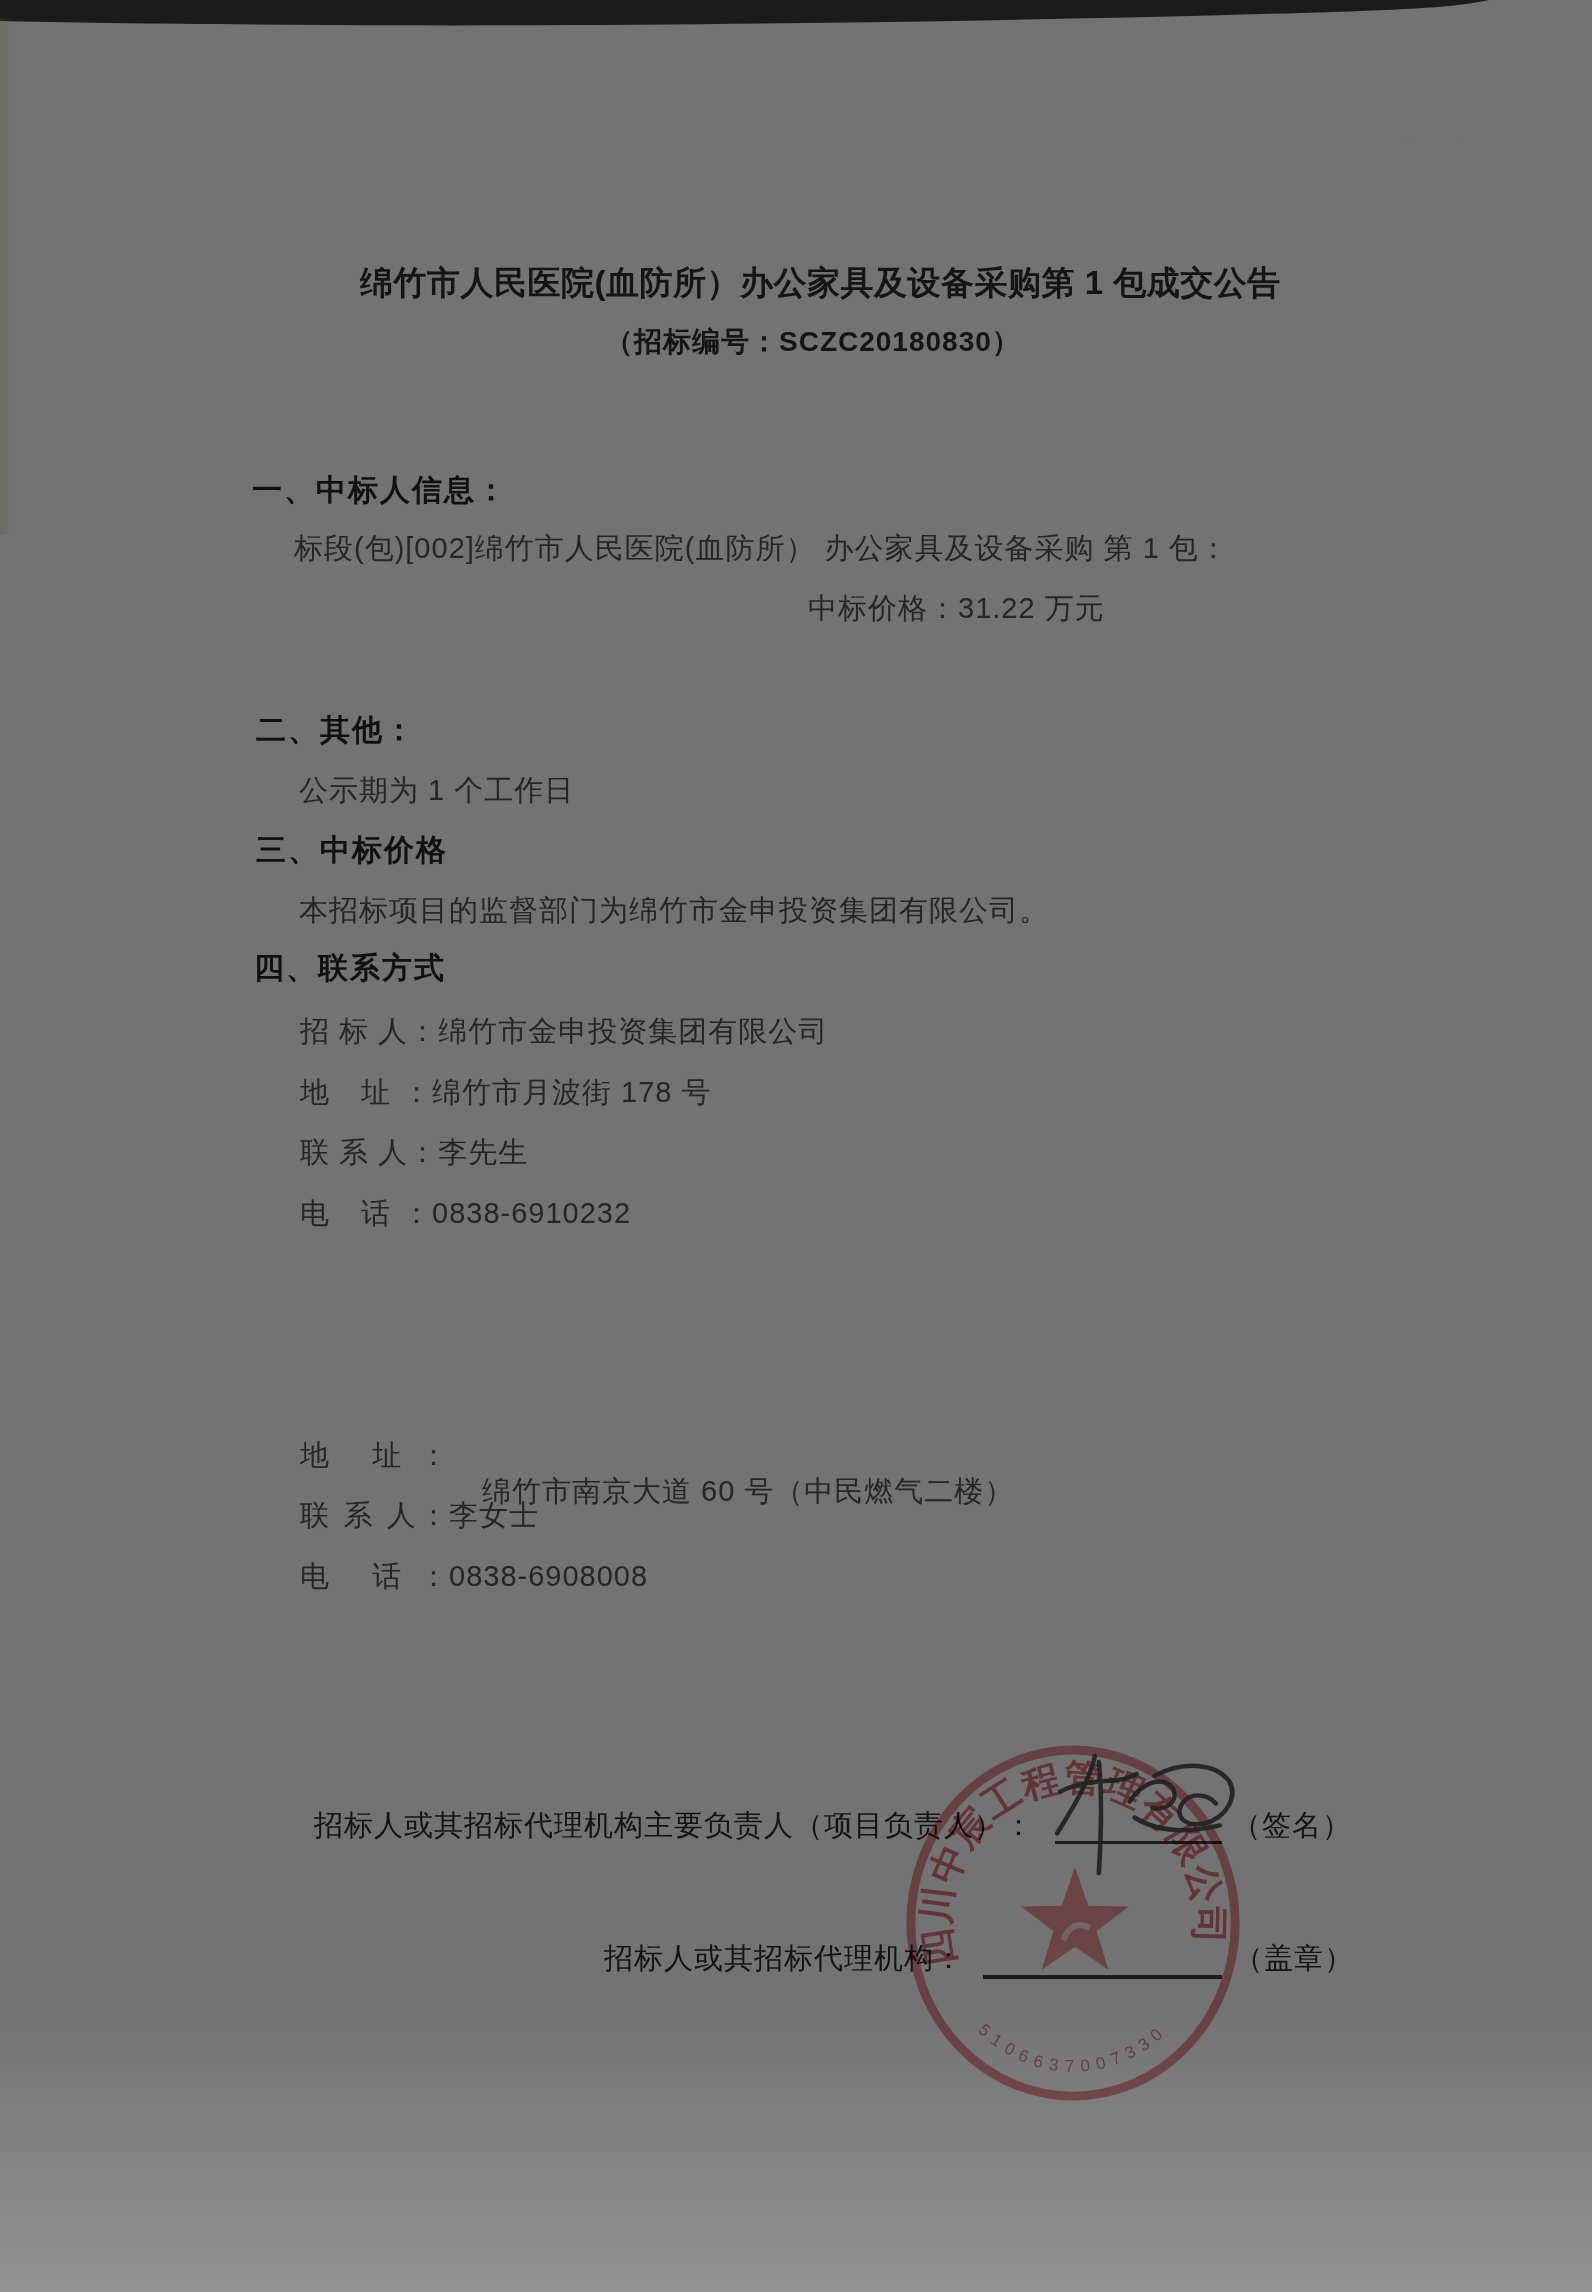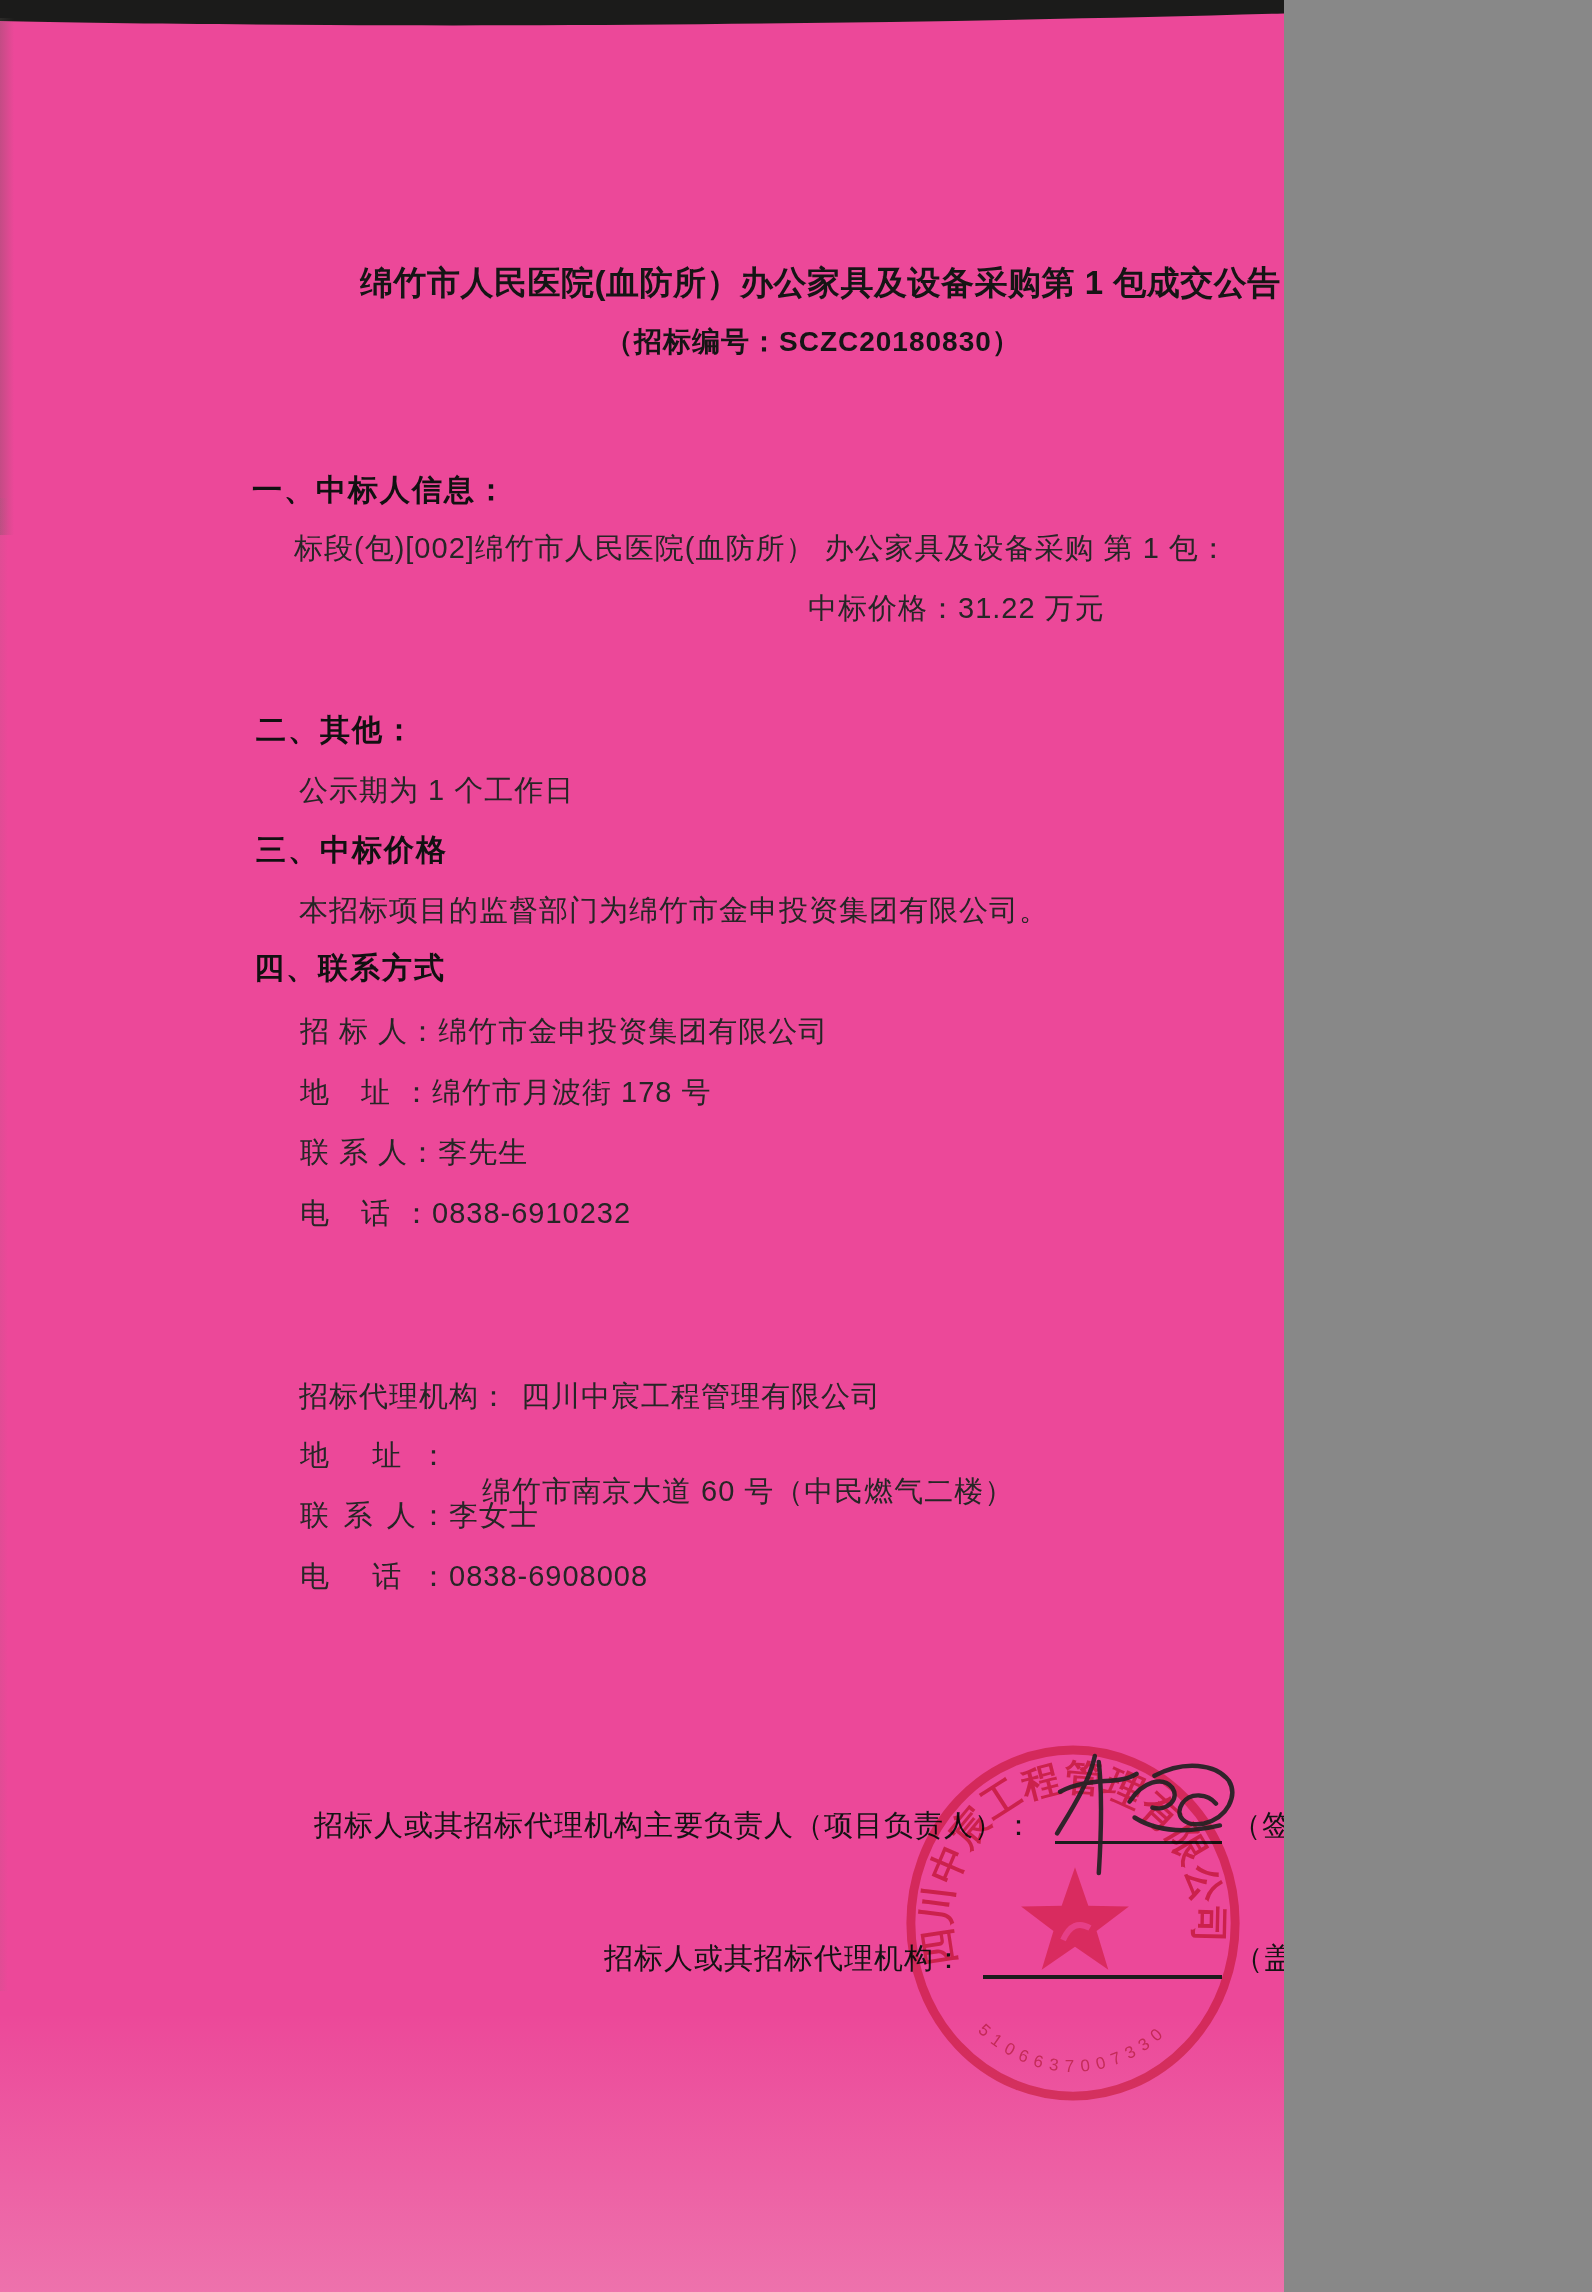--- a/index.html
+++ b/index.html
@@ -1,19 +1,19 @@
 <!DOCTYPE html>
 <html><head>
 <meta charset="utf-8">
 <style>
   html,body{margin:0;padding:0;background:#888;}
   .page{
     position:relative;
-    width:1284px;height:2292px;
-    background:#ec4899;
+    width:1592px;height:2292px;
+    background:#737373;
     overflow:hidden;
     font-family:"Liberation Sans", sans-serif;
     color:#1f1f1f;
   }
   
   .scan-band{position:absolute;left:0;top:0;width:1592px;height:40px;}
   .left-shadow{
     position:absolute;left:0;top:18px;width:14px;height:517px;
     background:linear-gradient(to right, rgba(90,86,80,0.28), rgba(90,86,80,0));
   }
@@ -84,23 +84,20 @@
   <div class="line body-text" style="left:300px;top:1074px;">
     <span class="lbl">地 址：</span><span class="val">绵竹市月波街 178 号</span>
   </div>
   <div class="line body-text" style="left:300px;top:1134px;">
     <span class="lbl">联 系 人：</span><span class="val">李先生</span>
   </div>
   <div class="line body-text" style="left:300px;top:1195px;">
     <span class="lbl">电 话：</span><span class="val">0838-6910232</span>
   </div>
 
-  <div class="line body-text gap-val" style="left:299px;top:1378px;">
-    <span class="lblwide">招标代理机构：</span><span class="val">四川中宸工程管理有限公司</span>
-  </div>
   <div class="line body-text indent-val" style="left:300px;top:1437px;">
     <span class="lbl2">地 址：</span><span class="val">绵竹市南京大道 60 号（中民燃气二楼）</span>
   </div>
   <div class="line body-text" style="left:300px;top:1497px;">
     <span class="lbl2">联 系 人：</span><span class="val">李女士</span>
   </div>
   <div class="line body-text" style="left:300px;top:1558px;">
     <span class="lbl2">电 话：</span><span class="val">0838-6908008</span>
   </div>
 

